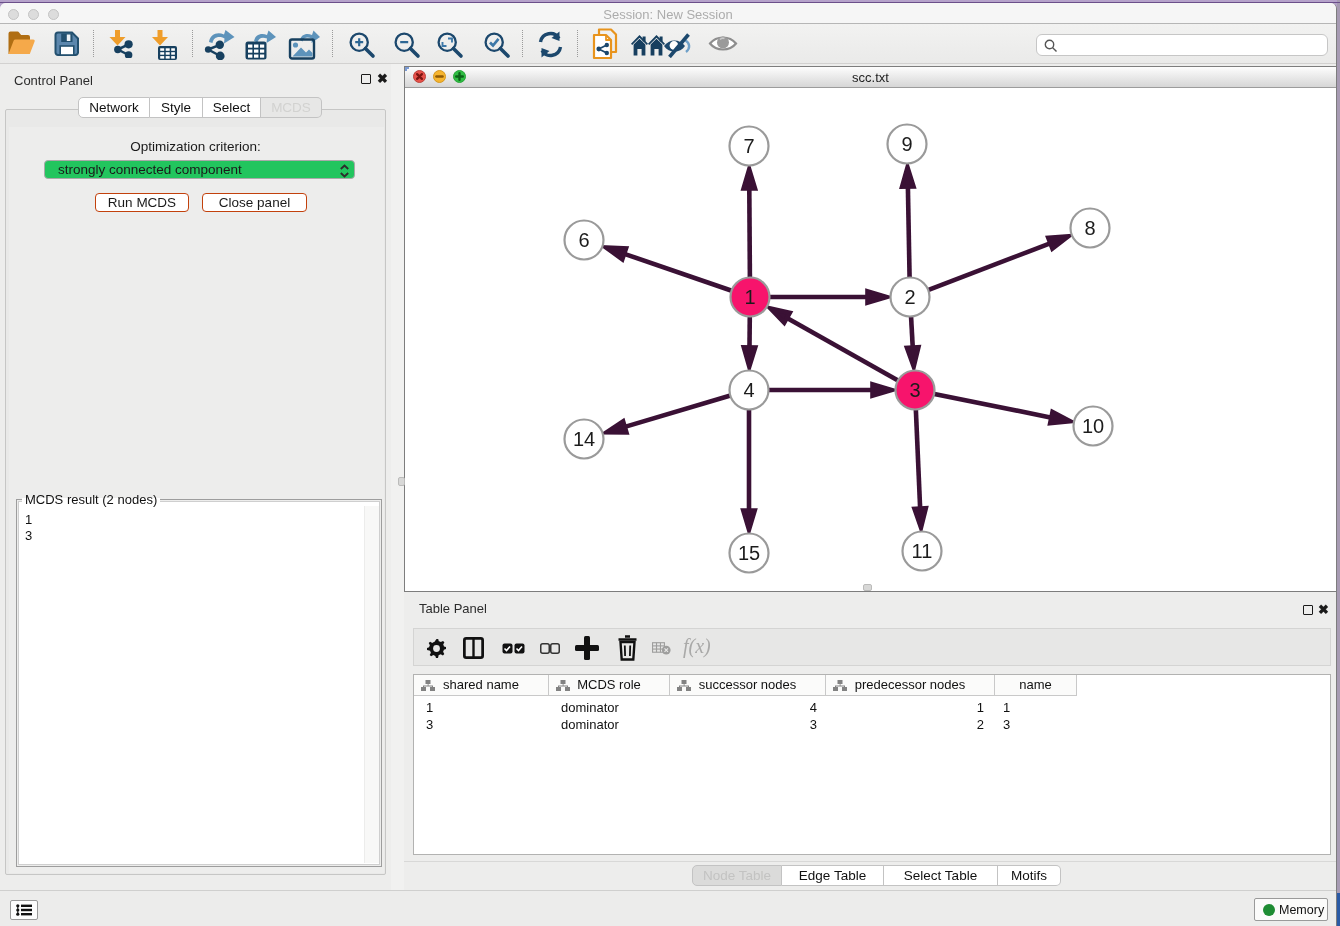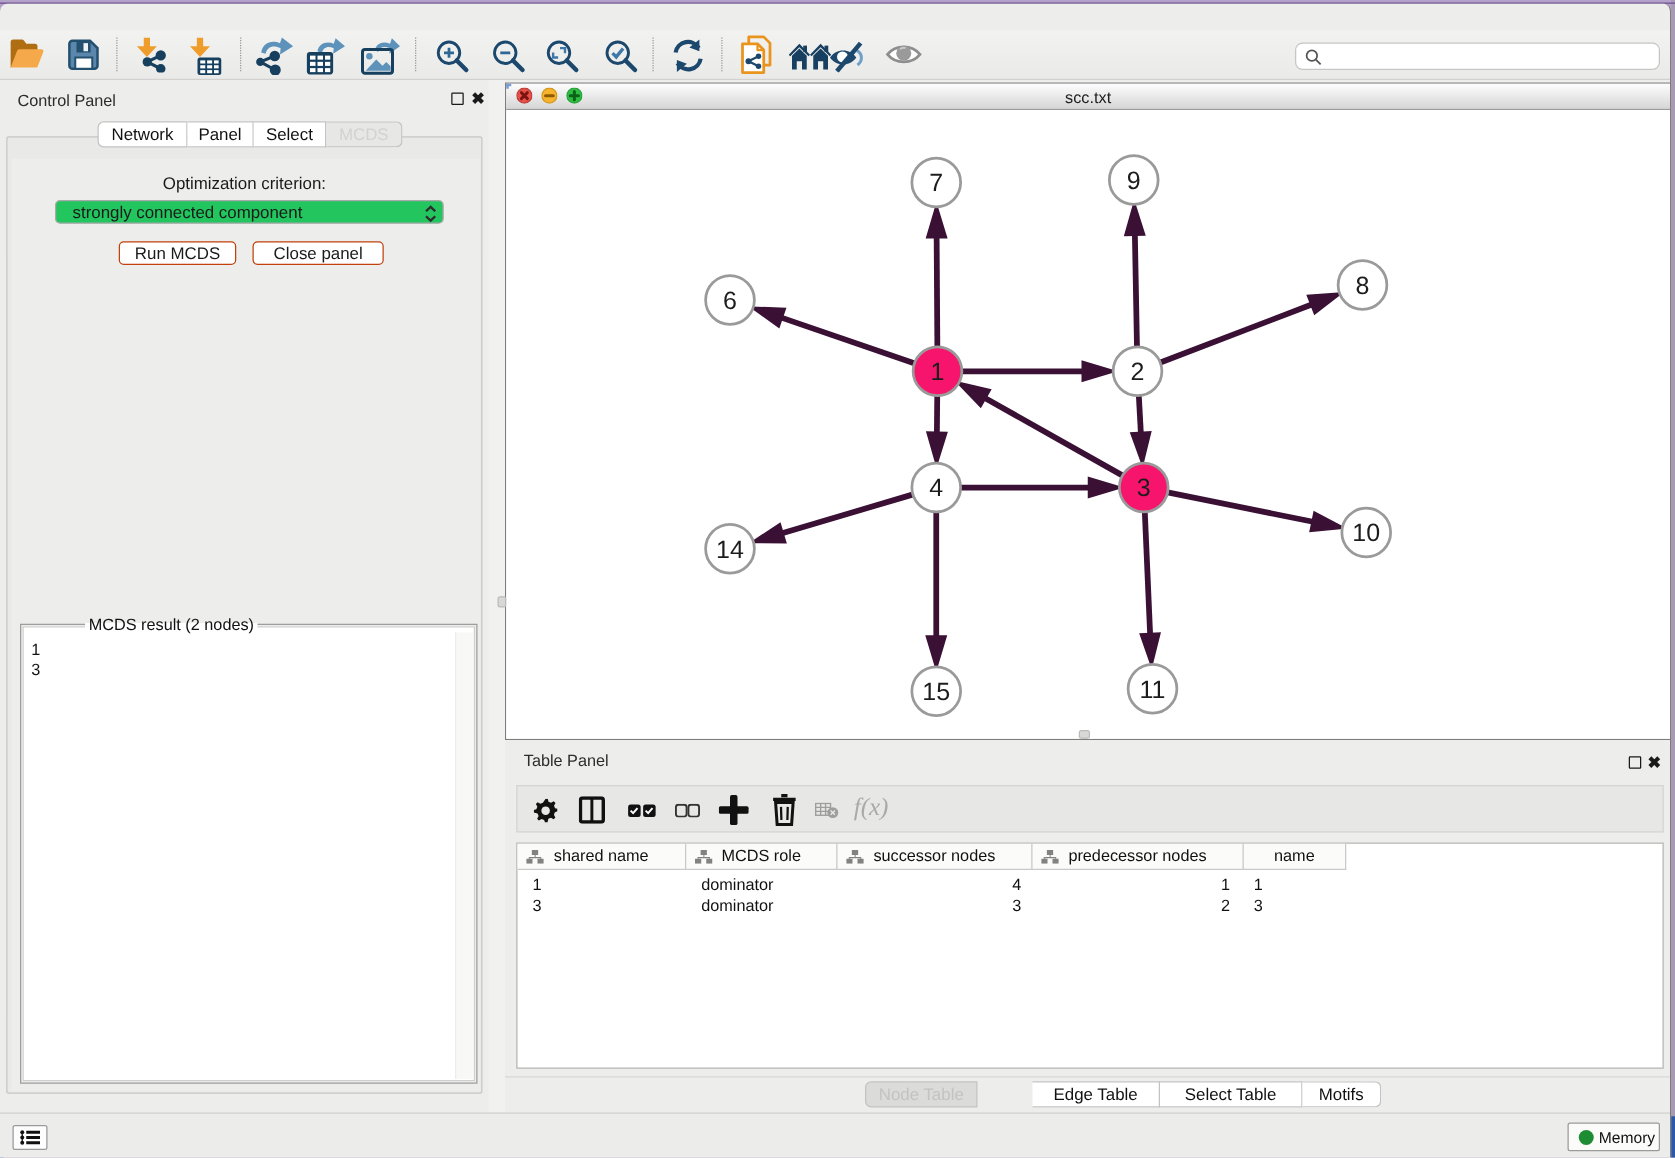--- a/index.html
+++ b/index.html
@@ -49,21 +49,21 @@
 #combo { position:absolute; left:44px; top:96px; width:311px; height:19px;
   background:#22c55e; border:1px solid #a9a9a9; border-radius:4px;
   font-size:13.5px; color:#1a1a1a; line-height:17px; padding-left:13px; }
 .btn { position:absolute; height:19px; background:#fff; border:1px solid #c2410c;
   border-radius:4px; font-size:13.5px; color:#1a1a1a; text-align:center; line-height:17px; }
 #resultbox { position:absolute; left:16px; top:435px; width:366px; height:368px; }
 #resultbox .frame { position:absolute; left:0; top:0; width:100%; height:100%;
   border:1px solid #9d9d9d; }
 #resultbox .leg { position:absolute; left:6px; top:-7px;
   background:linear-gradient(#ededec 42%, #ffffff 42%);
-  padding:0 3px; font-size:13px; color:#111; z-index:2;margin-left:46px; }
+  padding:0 3px; font-size:13px; color:#111; z-index:2; }
 #resultbox .ta { position:absolute; left:2px; top:2px; width:362px; height:364px;
   padding-top:10px;
   background:#fff; border:1px solid #cfcfcf; font-size:13px; color:#111;
   line-height:16px; padding-left:6px; }
 #resultbox .sb { position:absolute; right:3px; top:7px; width:15px; height:357px;
   background:#f8f8f7; border-left:1px solid #ececeb; }
 
 #netwin { position:absolute; left:404px; top:63px; width:933px; height:526px;
   border:1px solid #7d7d7d; background:#fff; }
 #nettitle { position:absolute; left:0; top:0; width:100%; height:21px;
@@ -101,20 +101,26 @@
 #membtn .t { position:absolute; left:24px; top:4px; }
 svg { display:block; }
 </style>
 </head>
 <body>
 <div id="rightstrip"></div>
 <div id="bluebr"></div>
 <div id="bluebl"></div>
 <div id="topline"></div>
 <div id="win">
+  <div id="titlebar">
+    <div class="tl" style="left:8px"></div>
+      <div class="tl" style="left:28px"></div>
+    <div class="tl" style="left:48px"></div>
+    <div id="wtitle">Session: New Session</div>
+  </div>
   <div id="toolbar">
     <svg class="tbi" style="left:7px;top:5px;" width="29" height="29" viewBox="0 0 29 29">
       <path d="M1.5 25 V4.5 a2 2 0 0 1 2 -2 h7 a2 2 0 0 1 1.6 0.9 l2 2.6 h6.9 a2 2 0 0 1 2 2 V17 Z" fill="#b06e13"></path>
       <path d="M1.5 25 L6.6 11.7 a2 2 0 0 1 1.9 -1.3 H26.2 a1.5 1.5 0 0 1 1.4 2.1 L22.8 25 Z" fill="#f5a94a"></path>
       </svg>
     <svg class="tbi" style="left:52px;top:5px;" width="29" height="29" viewBox="0 0 29 29">
       <path d="M3.5 6 a2.5 2.5 0 0 1 2.5 -2.5 H20 L26 9.5 V23.5 a2.5 2.5 0 0 1 -2.5 2.5 H6 a2.5 2.5 0 0 1 -2.5 -2.5 Z" fill="#5c87ad" stroke="#23506f" stroke-width="2"></path>
       <rect x="9.2" y="4.5" width="11.3" height="8.5" fill="#23506f"></rect>
       <rect x="14.8" y="5.5" width="3.6" height="6.5" fill="#eef3f7"></rect>
       <rect x="8.2" y="17" width="13.6" height="9" fill="#fff" stroke="#23506f" stroke-width="1.6"></rect>
@@ -240,21 +246,21 @@
       <line x1="9.7" y1="9.7" x2="13.5" y2="13.5" stroke="#555" stroke-width="1.4"></line>
         </svg>
       </div>
   </div>
   <div id="dock">
     <div class="panehead-lbl" style="left:14px; top:9px;">Control Panel</div>
     <div class="float-ico" style="left:361px; top:10px;"></div>
     <div class="x-ico" style="left:377px; top:7px;">✖</div>
     <div class="tabrow" style="left:78px; top:33px;">
       <div class="tab first" style="width:72px;">Network</div>
-      <div class="tab" style="width:53px;">Panel</div>
+      <div class="tab" style="width:53px;">Style</div>
       <div class="tab" style="width:58px;">Select</div>
       <div class="tab last" style="width:61px; background:#e7e7e6; color:#d2d2d0;">MCDS</div>
     </div>
     <div id="tabcontent">
         <div id="mcdsinner"></div>
       </div>
     <div id="optlabel">Optimization criterion:</div>
     <div id="combo">strongly connected component
       <svg width="11" height="14" viewBox="0 0 11 14" style="position:absolute;right:4px;top:3px;">
         <path d="M1.8 5 L5.5 1.5 L9.2 5" fill="none" stroke="#2d2d2d" stroke-width="1.9"></path>
@@ -448,21 +454,21 @@
       <div class="td" style="left:589px; top:25px;">1</div>
       <div class="td" style="left:12px; top:42px;">3</div>
       <div class="td" style="left:147px; top:42px;">dominator</div>
       <div class="td" style="right:513px; top:42px;">3</div>
       <div class="td" style="right:346px; top:42px;">2</div>
       <div class="td" style="left:589px; top:42px;">3</div>
     </div>
     <div id="tpsep"></div>
     <div id="bottabs">
       <div class="tab first" style="width:90px; background:#dbdbda; color:#c3c3c2;">Node Table</div>
-      <div class="tab" style="width:102px;margin-left:44px;">Edge Table</div>
+      <div class="tab" style="width:102px;">Edge Table</div>
       <div class="tab" style="width:114px;">Select Table</div>
       <div class="tab last" style="width:63px;">Motifs</div>
     </div>
   </div>
   <div id="statusbar">
     <div id="listbtn">
         <svg width="16" height="12" viewBox="0 0 16 12" style="position:absolute;left:5px;top:3px;">
       <circle cx="1.8" cy="1.8" r="1.6" fill="#111"></circle>
           <circle cx="1.8" cy="6" r="1.6" fill="#111"></circle>
       <circle cx="1.8" cy="10.2" r="1.6" fill="#111"></circle>

